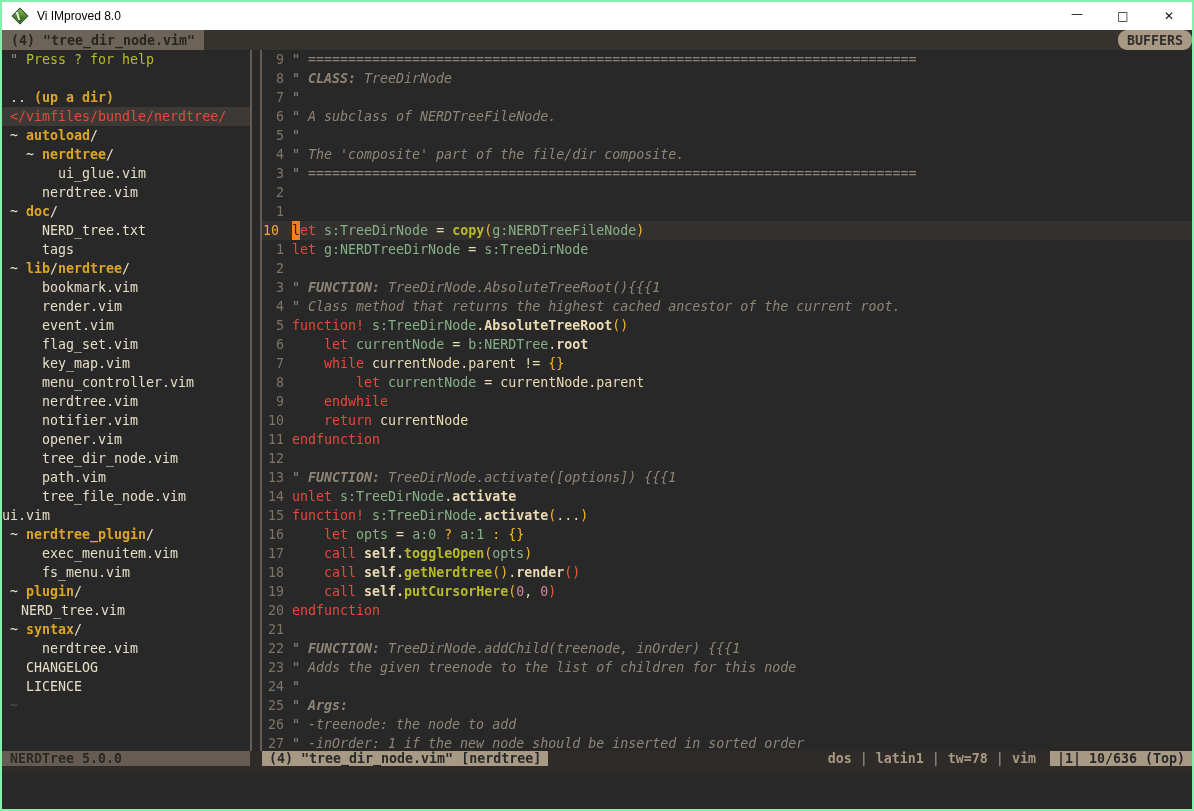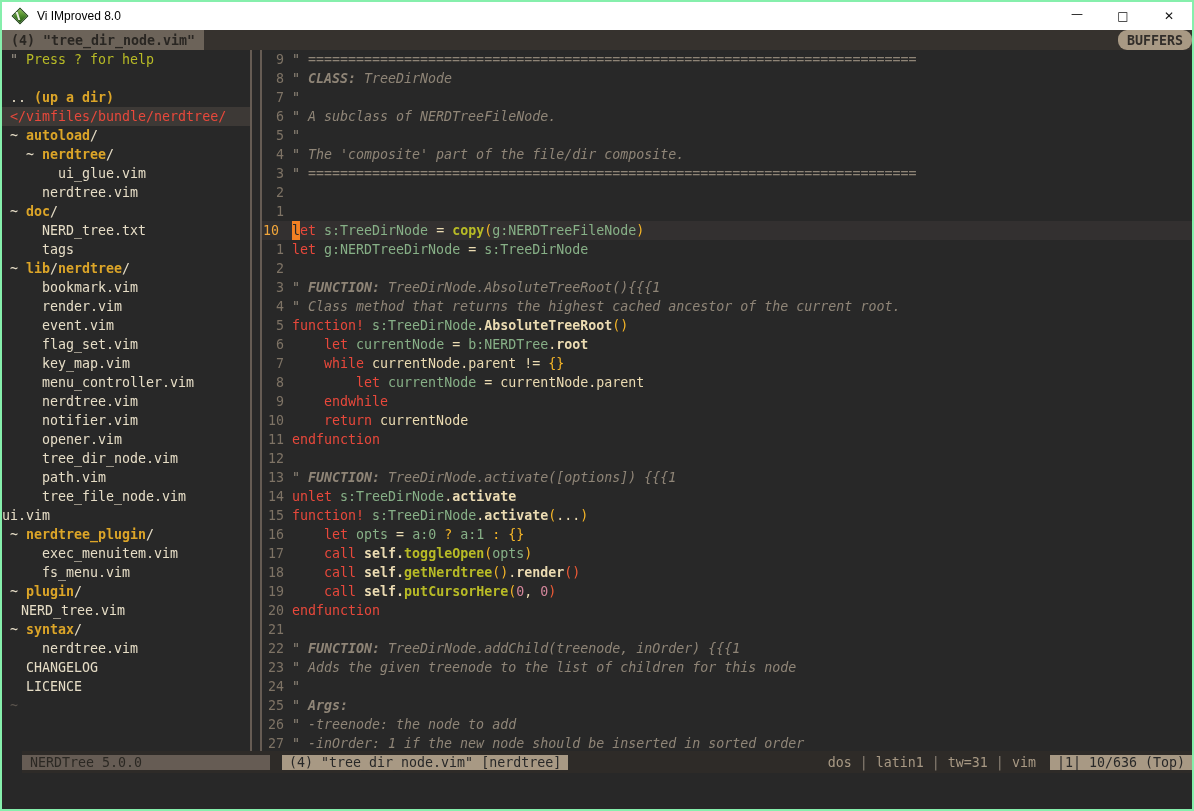--- a/index.html
+++ b/index.html
@@ -77,22 +77,22 @@
   .t-b  { color:#ebdbb2; font-weight:bold; }
   .t-p  { color:#ebdbb2; }
   .t-y  { color:#f5b527; }
   .t-o  { color:#ef5a36; }
   .t-n  { color:#d3869b; }
   .t-c  { color:#8f8577; font-style:italic; }
   .t-cb { color:#8f8577; font-style:italic; font-weight:bold; }
   .t-cur{ background:#f28023; color:#282828; }
   
   .statusline {
-    height:22px; flex:0 0 auto; display:flex; align-items:center;
-    font-size:13.3px; font-weight:normal; background:#2e2b28; white-space:pre;margin-left:20px;
+    height:22px; flex:0 0 auto; display:flex; align-items:flex-start;
+    font-size:13.3px; font-weight:bold; background:#2e2b28; white-space:pre;
   }
   .sl-left {
     width:248px; flex:0 0 auto; background:#665c54; color:#2b2823;
     display:flex; align-items:center; padding-left:8px;
   }
   .sl-gap { width:12px; flex:0 0 auto; background:#282828; }
   .sl-file {
     background:#a89984; color:#282828; display:flex; align-items:center; padding:0 7px;
   }
   .sl-spacer { flex:1; }
@@ -215,21 +215,21 @@
   <div class="statusline">
     <div class="sl-left">NERDTree 5.0.0</div>
     <div class="sl-gap"></div>
     <div class="sl-file">(4) "tree_dir_node.vim" [nerdtree]</div>
     <div class="sl-spacer"></div>
     <div class="sl-opts">
       <span>dos</span>
       <span class="sl-sep">|</span>
       <span>latin1</span>
       <span class="sl-sep">|</span>
-      <span>tw=31</span>
+      <span>tw=78</span>
       <span class="sl-sep">|</span>
       <span>vim</span>
     </div>
     <div class="sl-pos">|1| 10/636 (Top)</div>
   </div>
 
   <div class="cmdline"></div>
 
 </div>
 

